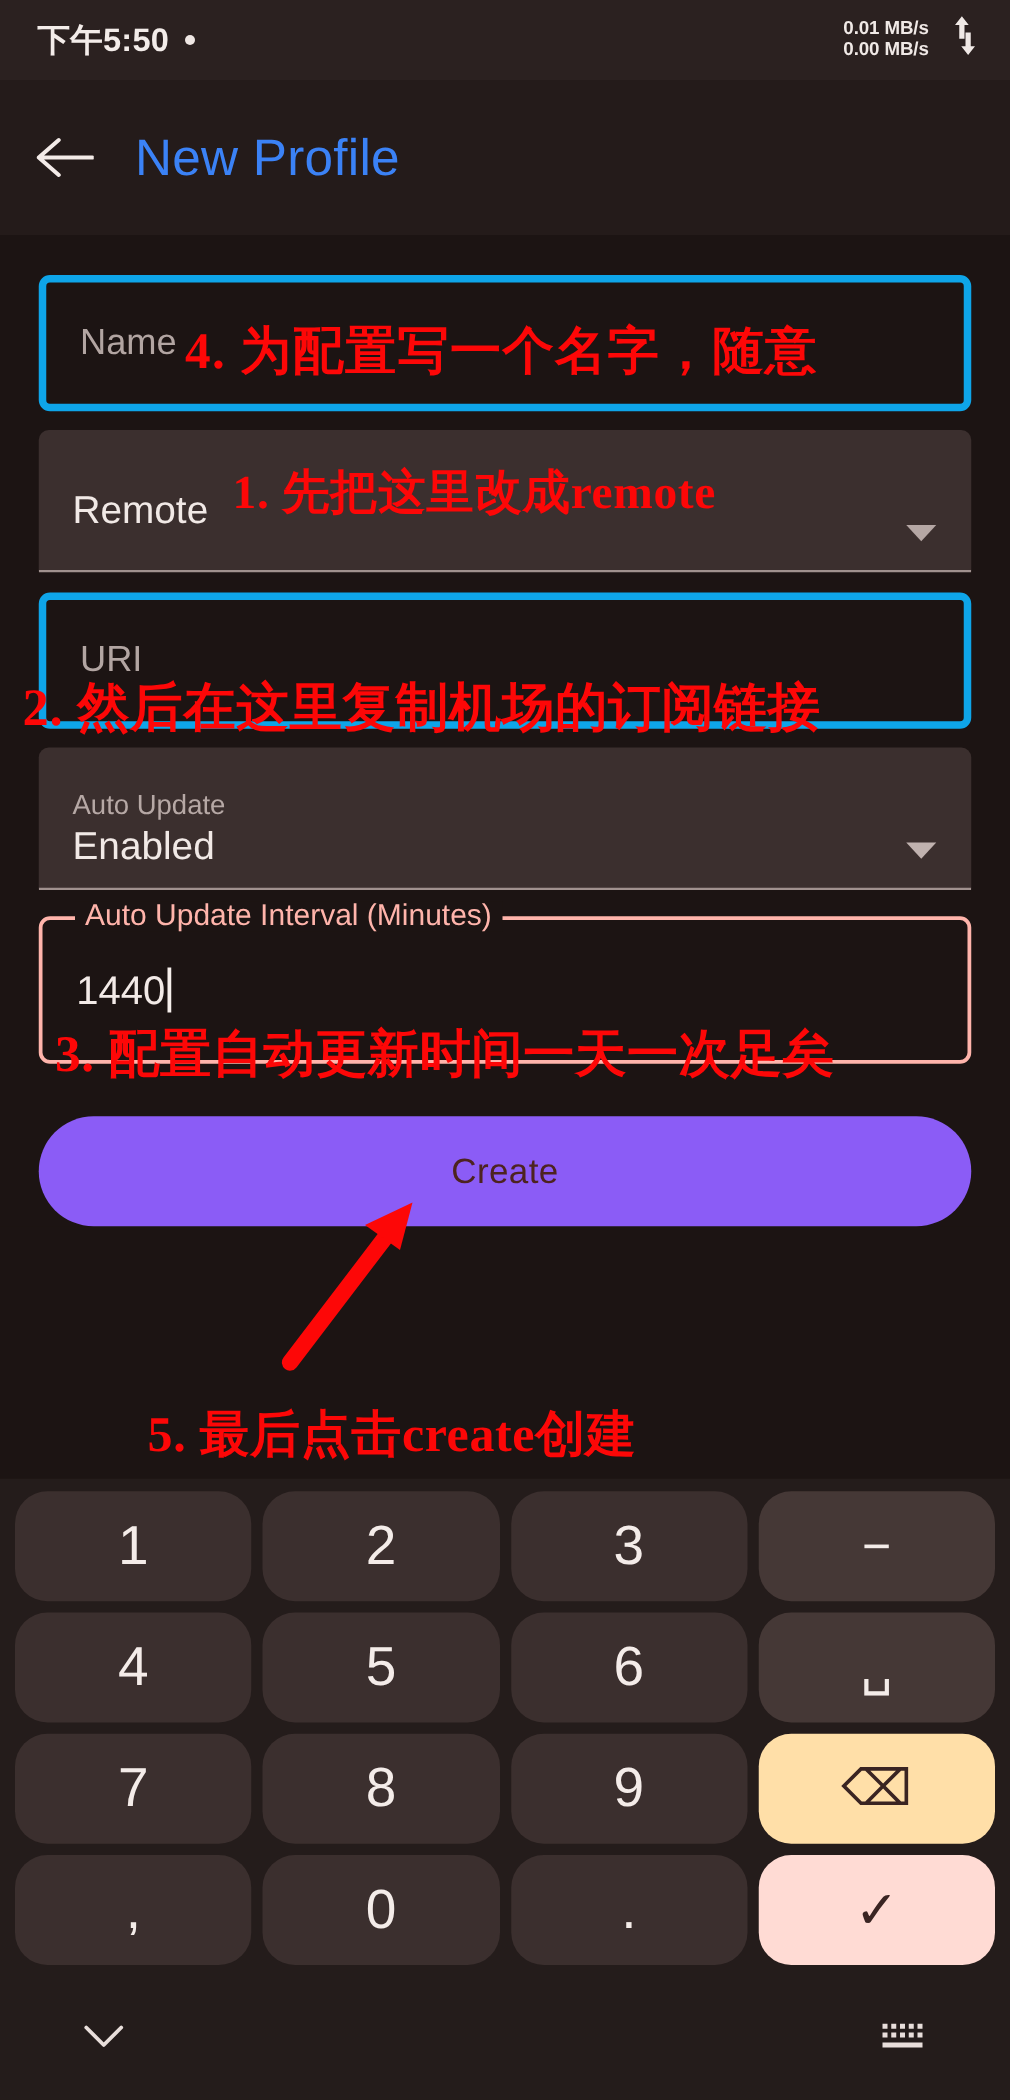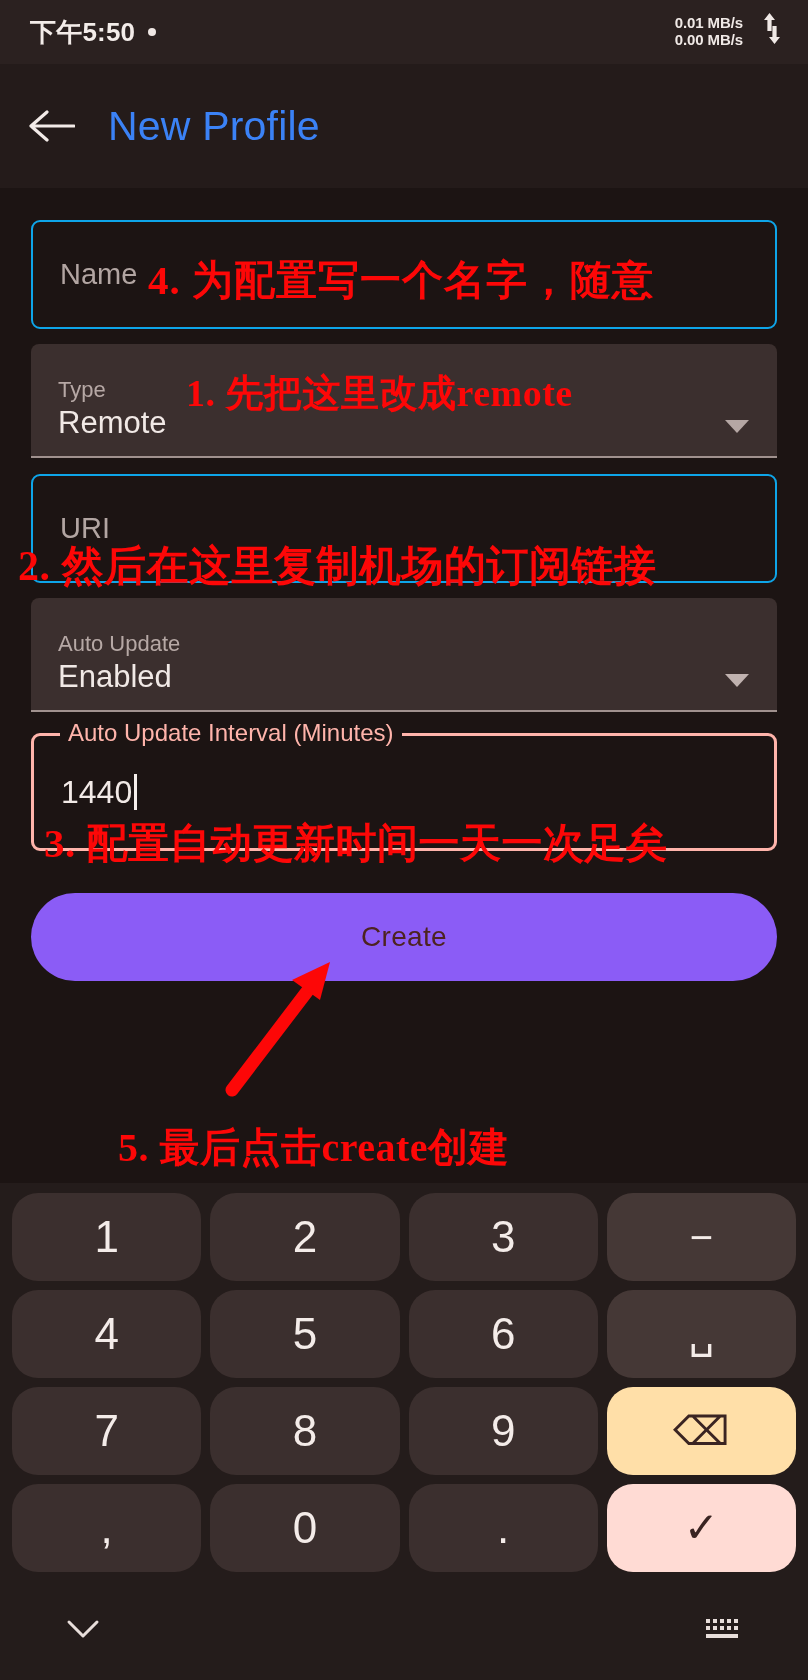--- a/index.html
+++ b/index.html
@@ -102,21 +102,21 @@
   .content {
     position: relative;
     padding: 32px 31px 0 31px;
     background: #1c1413;
   }
 
   
   .field-outlined {
     position: relative;
     height: 109px;
-    border: 2px solid #0ea5e9;
+    border: 6px solid #0ea5e9;
     border-radius: 9px;
     margin-bottom: 15px;
     display: flex;
     align-items: center;
     padding: 0 27px;
     background: transparent;
   }
   .field-outlined .placeholder {
     color: #b2a5a2;
     font-size: 29px;
@@ -310,21 +310,20 @@
     <div class="appbar-title">New Profile</div>
   </div>
 
   <div class="content">
 
     <div class="field-outlined">
       <span class="placeholder">Name</span>
     </div>
 
     <div class="field-filled">
-      <span class="label">Type</span>
       <span class="value">Remote</span>
       <svg class="dropdown-caret" width="26" height="15" viewBox="0 0 26 15">
         <path d="M1 1 L13 14 L25 1 Z" fill="#b5a7a4"></path>
       </svg>
     </div>
 
     <div class="field-outlined">
       <span class="placeholder">URI</span>
     </div>
 

